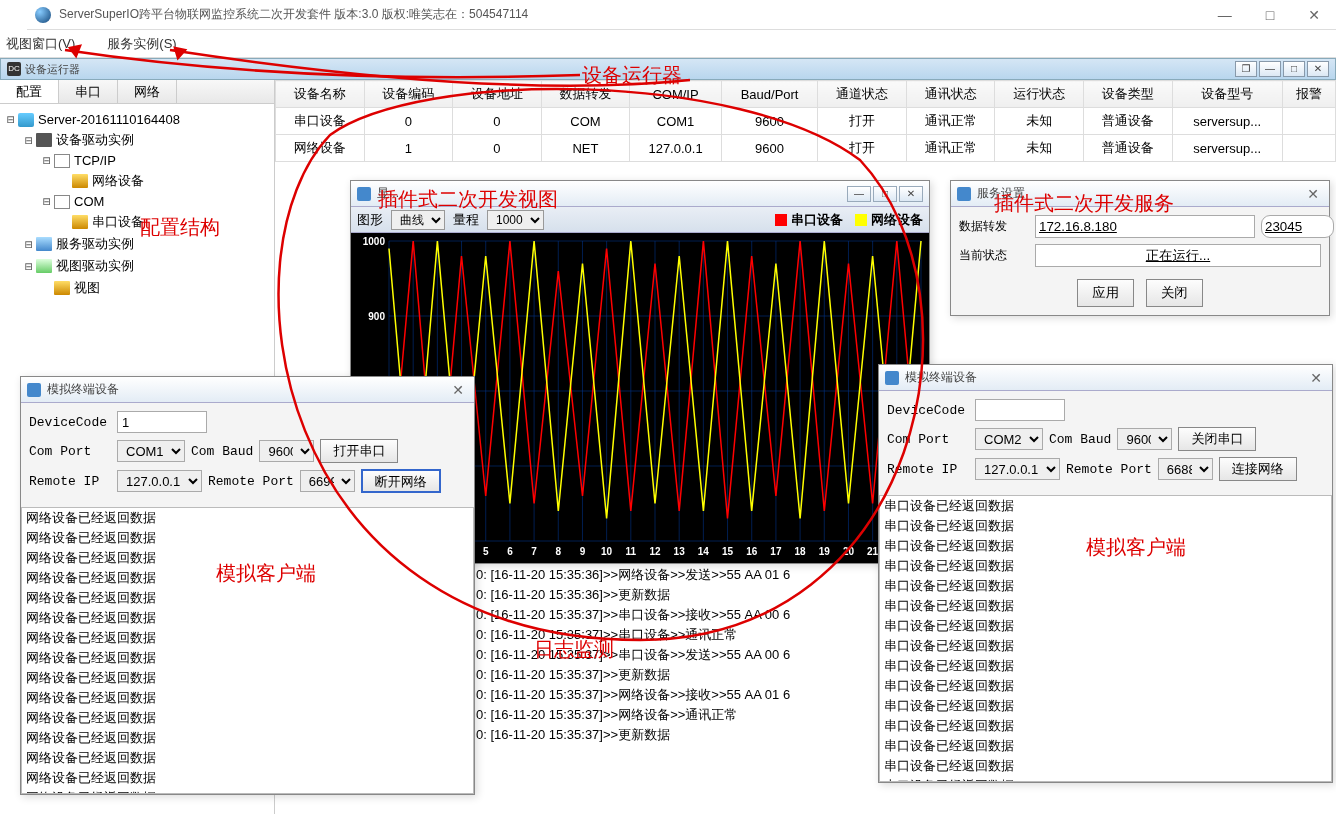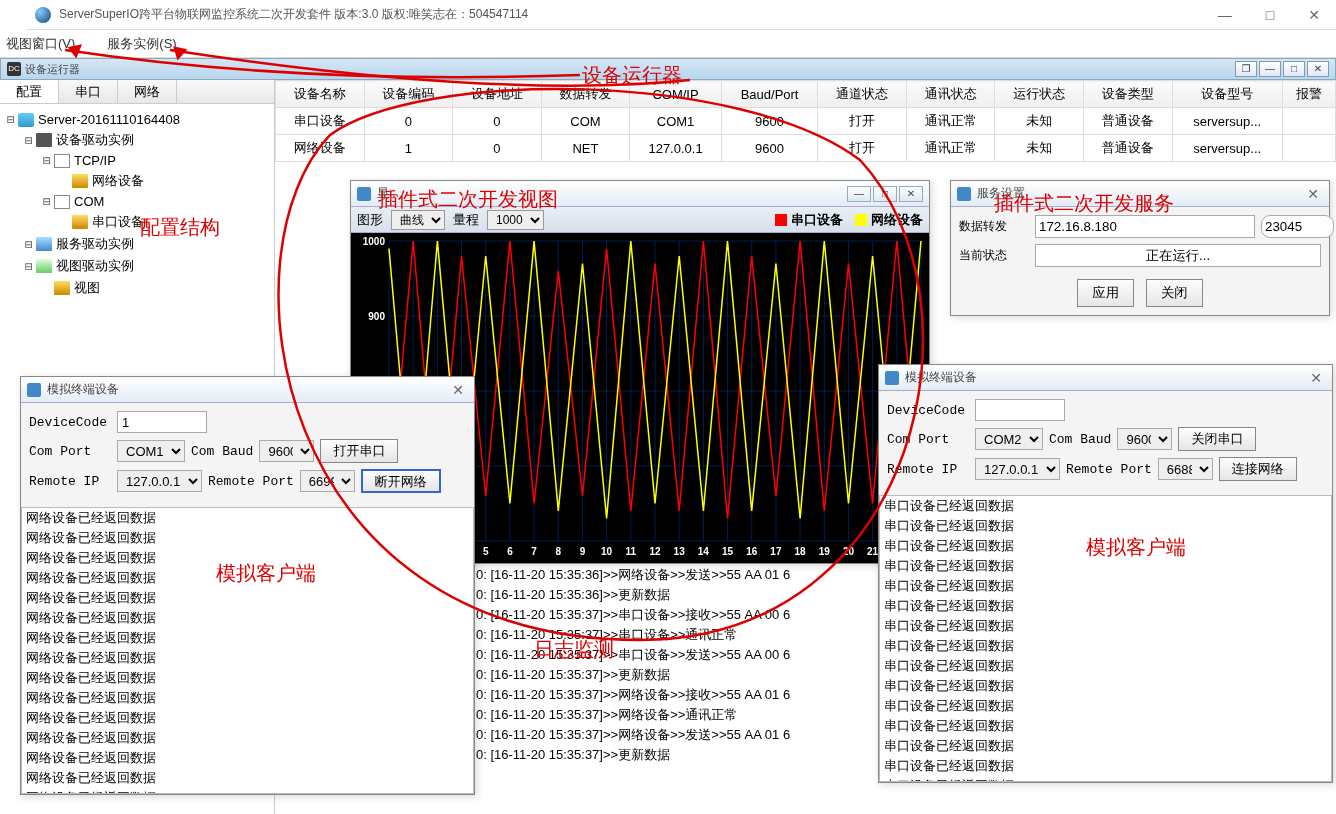--- a/index.html
+++ b/index.html
@@ -69,21 +69,21 @@
 .chart-area { background: #000; position: relative; }
 .chart-toolbar { background: linear-gradient(#e9eef5,#d6e0ec); height: 26px; display: flex; align-items: center; padding: 0 6px; gap: 8px; font-size: 13px; border-bottom: 1px solid #aac; }
 .chart-toolbar select, .chart-toolbar input { border: 1px solid #999; padding: 1px 4px; height: 20px; font-size: 12px; }
 .legend { margin-left: auto; display: flex; gap: 12px; font-weight: bold; }
 .legend .lg { display: flex; align-items: center; gap: 4px; }
 .legend .sw { width: 12px; height: 12px; }
 svg.chart { display: block; }
 
 
 .svc-win .fw-body { display: grid; grid-template-columns: 70px 1fr 60px; gap: 6px; align-items: center; }
-.svc-win input { border: 1px solid #aaa; padding: 3px; width: 100%; }
+.svc-win input { border: 1px solid #aaa; padding: 3px; width: 100%; text-decoration: underline; }
 .svc-win button { border: 1px solid #888; background: linear-gradient(#fdfdfd,#e6e6e6); padding: 4px 14px; cursor: pointer; }
 .btn-row { grid-column: 1 / span 3; display: flex; justify-content: center; gap: 12px; margin-top: 6px; }
 
 
 .center-log { position: absolute; left: 476px; top: 565px; width: 405px; height: 220px; font-size: 13px; font-family: "SimSun", monospace; line-height: 20px; overflow: hidden; }
 .center-log div { white-space: nowrap; }
 
 
 .anno { position: absolute; color: #d00; font-size: 20px; font-family: "KaiTi","STKaiti",serif; pointer-events: none; z-index: 100; }
 svg.anno-svg { position: absolute; left: 0; top: 0; width: 1336px; height: 814px; pointer-events: none; z-index: 99; }
@@ -426,21 +426,20 @@
 
 <div class="center-log" id="center-log">
     <div>0: [16-11-20 15:35:36]&gt;&gt;网络设备&gt;&gt;发送&gt;&gt;55 AA 01 6</div>
     <div>0: [16-11-20 15:35:36]&gt;&gt;更新数据</div>
     <div>0: [16-11-20 15:35:37]&gt;&gt;串口设备&gt;&gt;接收&gt;&gt;55 AA 00 6</div>
     <div>0: [16-11-20 15:35:37]&gt;&gt;串口设备&gt;&gt;通讯正常</div>
     <div>0: [16-11-20 15:35:37]&gt;&gt;串口设备&gt;&gt;发送&gt;&gt;55 AA 00 6</div>
     <div>0: [16-11-20 15:35:37]&gt;&gt;更新数据</div>
     <div>0: [16-11-20 15:35:37]&gt;&gt;网络设备&gt;&gt;接收&gt;&gt;55 AA 01 6</div>
     <div>0: [16-11-20 15:35:37]&gt;&gt;网络设备&gt;&gt;通讯正常</div>
-    <div>0: [16-11-20 15:35:37]&gt;&gt;网络设备&gt;&gt;发送&gt;&gt;55 AA 01 6</div>
     <div>0: [16-11-20 15:35:37]&gt;&gt;更新数据</div>
   </div>
 
 <div class="anno" style="left:582px; top:62px;">设备运行器</div>
 <div class="anno" style="left:140px; top:214px;">配置结构</div>
 <div class="anno" style="left:378px; top:186px;">插件式二次开发视图</div>
 <div class="anno" style="left:994px; top:190px;">插件式二次开发服务</div>
 <div class="anno" style="left:216px; top:560px;">模拟客户端</div>
 <div class="anno" style="left:1086px; top:534px;">模拟客户端</div>
 <div class="anno" style="left:534px; top:636px;">日志监测</div>

